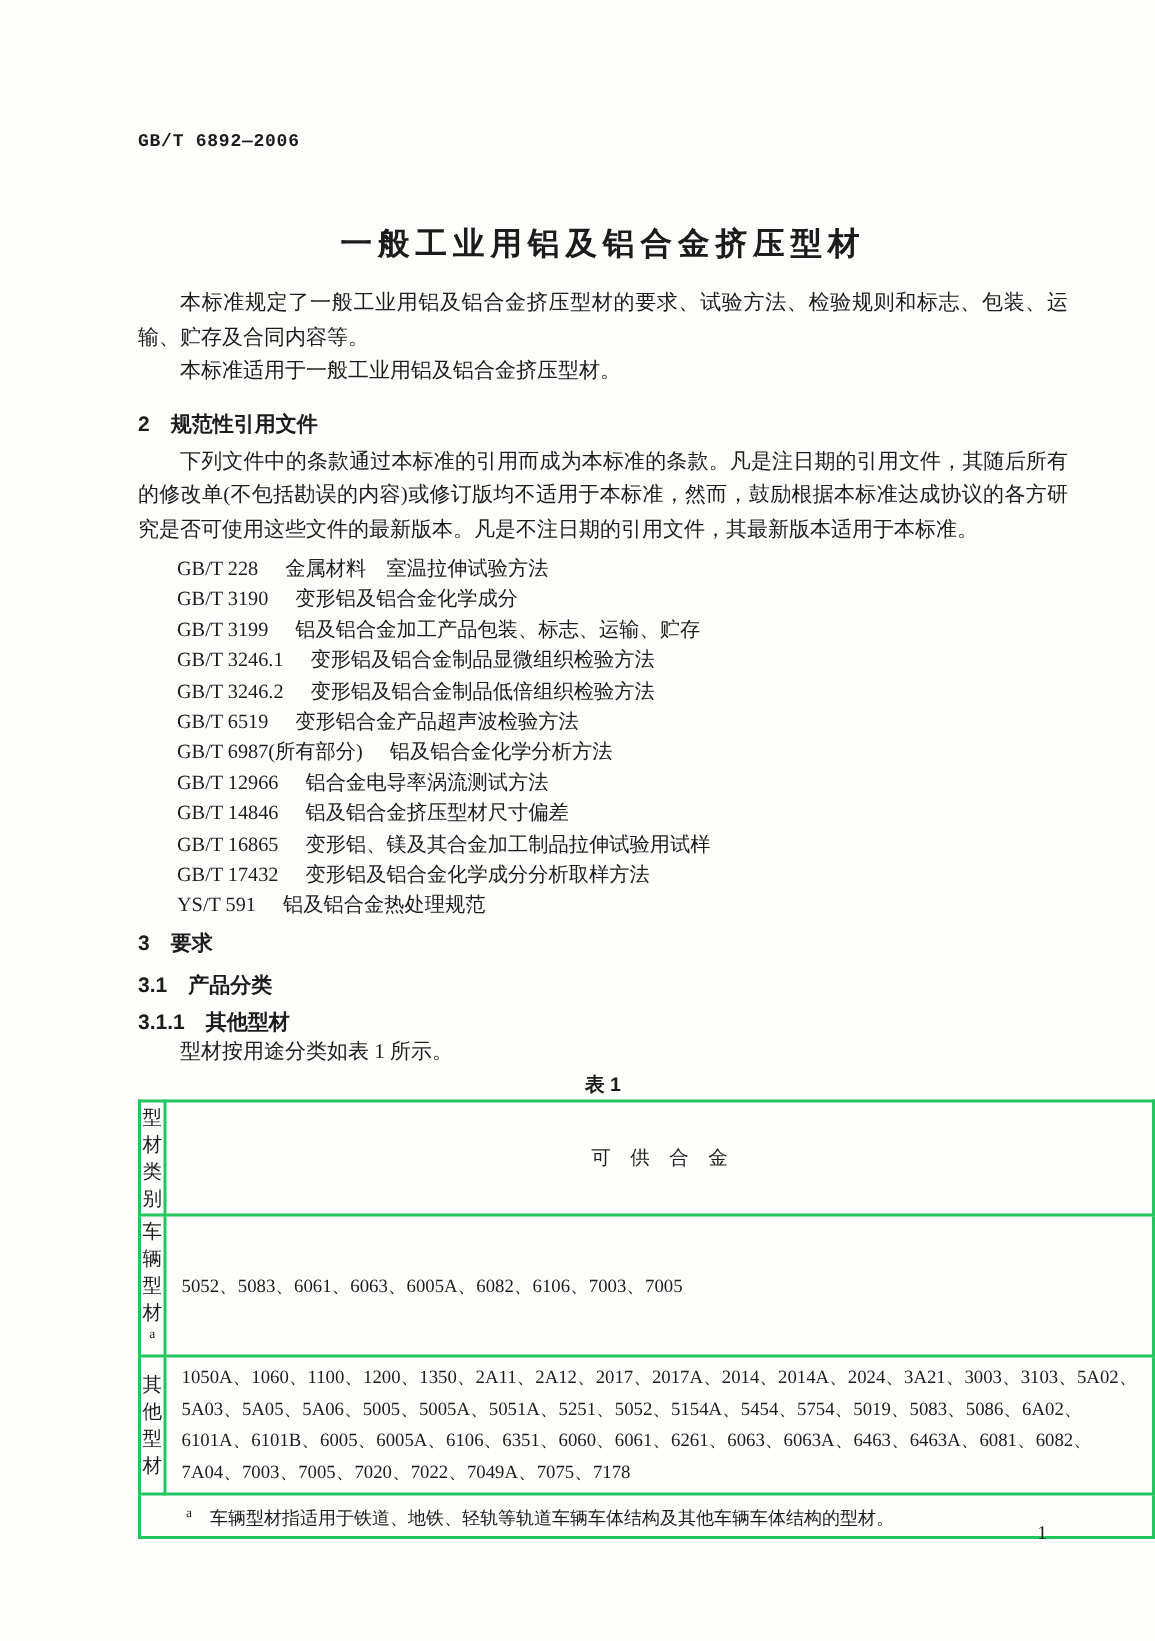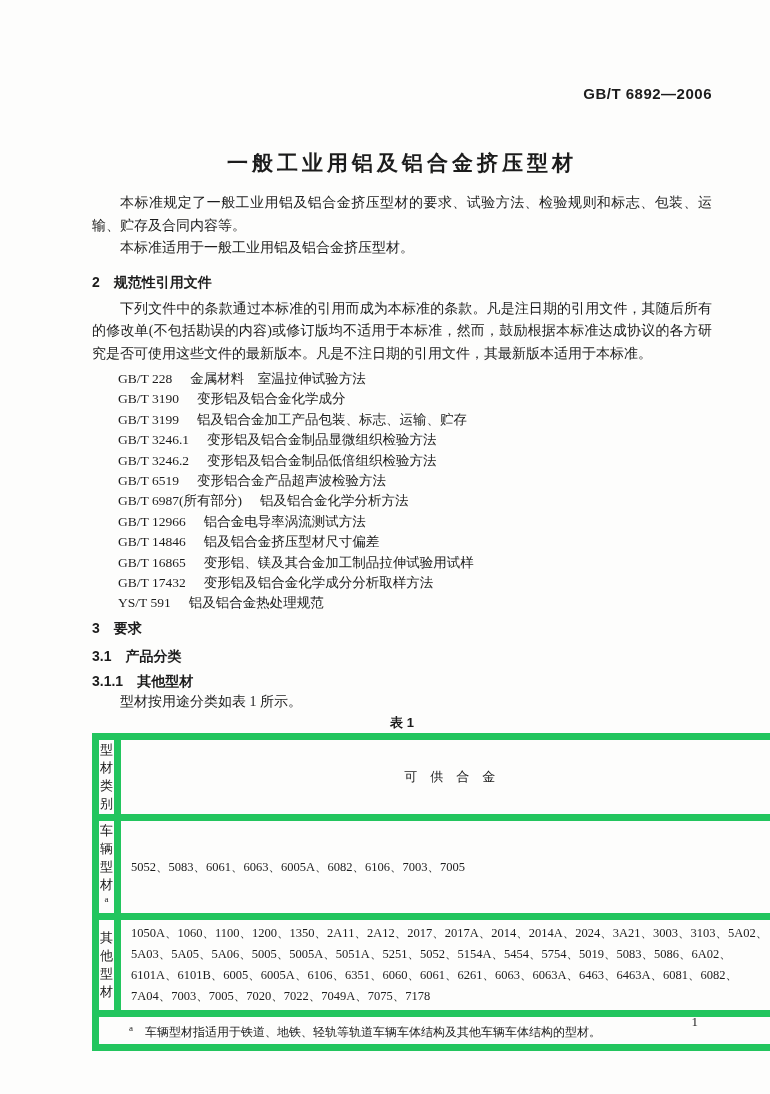--- a/index.html
+++ b/index.html
@@ -6,23 +6,23 @@
   .page{
     position:relative;
     width:770px;height:1094px;
     background:#fdfdfc;
     overflow:hidden;
     font-family:"Liberation Serif","DejaVu Serif",serif;
     color:#1c1c1c;
   }
   .content{position:absolute;left:92px;top:0;width:620px;}
   .doc-code{
-    margin-top:86px;text-align:right;
-    font-family:Liberation Sans, sans-serif;
-    font-weight:bold;font-size:15px;line-height:16px;letter-spacing:.5px;
+    margin-top:86px;text-align:left;
+    font-family:Liberation Mono, monospace;
+    font-weight:bold;font-size:12px;line-height:16px;letter-spacing:.5px;
   }
   .doc-title{
     margin-top:46px;text-align:center;
     font-family:"Liberation Sans","DejaVu Sans",sans-serif;
     font-weight:bold;font-size:21px;line-height:30px;letter-spacing:4px;
   }
   .h{
     font-family:"Liberation Sans","DejaVu Sans",sans-serif;
     font-weight:bold;font-size:14px;line-height:20px;
   }
@@ -43,21 +43,21 @@
   .tbl-caption{
     margin-top:2px;text-align:center;
     font-family:"Liberation Sans","DejaVu Sans",sans-serif;
     font-weight:bold;font-size:13px;line-height:16px;
   }
   table.t1{
     margin-top:2px;width:100%;border-collapse:collapse;
     border:2px solid #2e2e2e;
     font-size:12.5px;
   }
-  table.t1 td{border:7px solid #22c55e;vertical-align:middle;}
+  table.t1 td{border:2px solid #22c55e;vertical-align:middle;}
   td.cat{width:150px;text-align:center;font-size:13px;}
   td.hdr{height:24px;text-align:center;font-size:13px;}
   td.alloys{padding:17px 10px;line-height:23px;}
   td.alloys-multi{padding:3px 10px;}
   td.alloys-multi div{line-height:21px;white-space:nowrap;}
   tr.r1 td{height:24px;}
   td.foot{padding:3px 10px 3px 30px;font-size:12px;line-height:17px;}
   sup{font-size:9px;}
   .page-num{
     position:absolute;top:1014px;right:72px;

